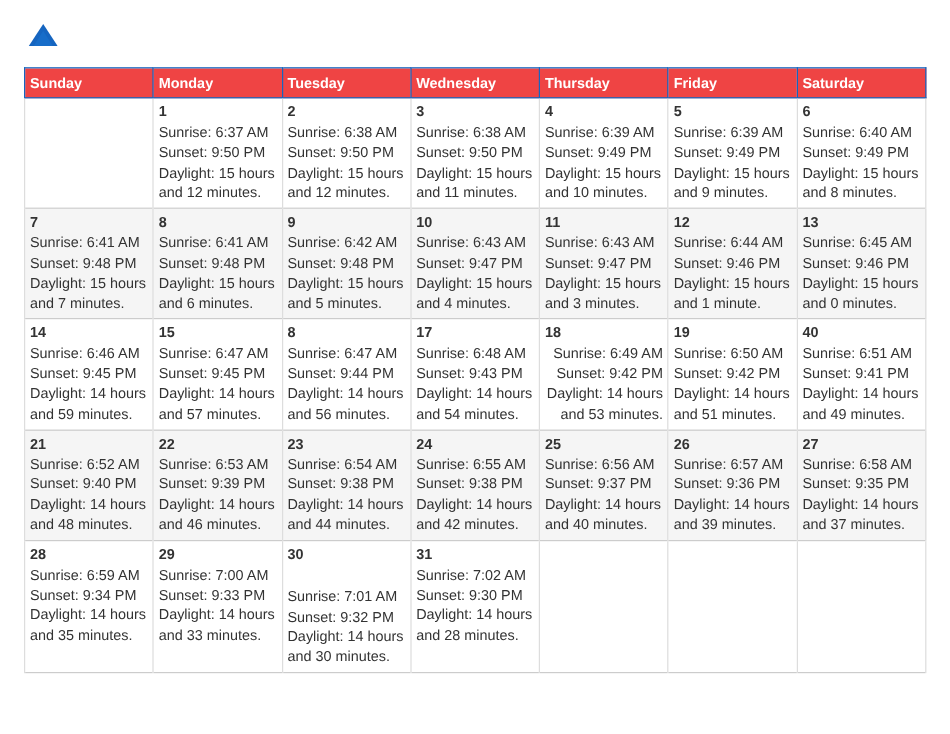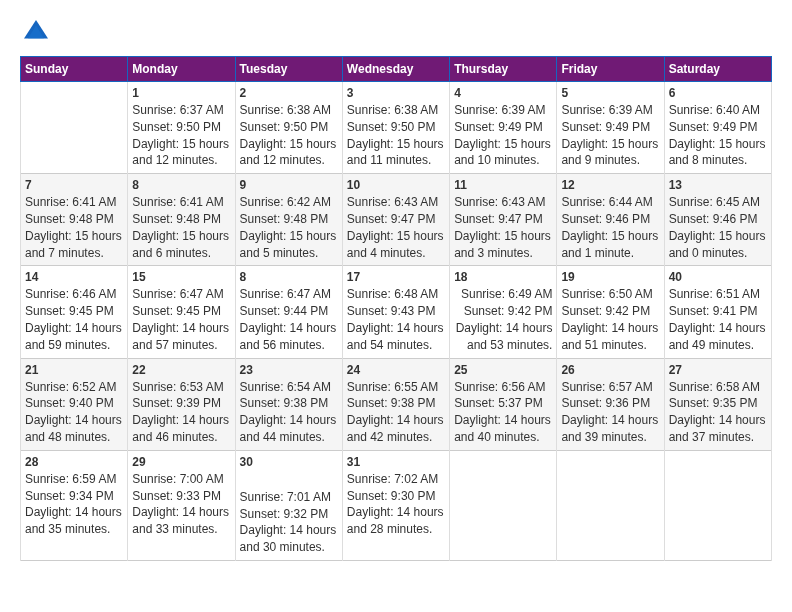--- a/index.html
+++ b/index.html
@@ -56,21 +56,21 @@
       font-size: 16px;
       color: #333;
       font-weight: normal;
     }
     table {
       width: 100%;
       border-collapse: collapse;
       table-layout: fixed;
     }
     thead tr th {
-      background-color: #701a75;
+      background-color: #ef4444;
       color: #fff;
       font-size: 12px;
       font-weight: bold;
       padding: 5px 4px;
       text-align: left;
       border: 1px solid #1565c0;
     }
     tbody tr {
       border-bottom: 1px solid #ccc;
     }
@@ -310,21 +310,21 @@
           <td>
             <span class="day-num">24</span>
             <div class="day-info" style="white-space: pre-line;">Sunrise: 6:55 AM
 Sunset: 9:38 PM
 Daylight: 14 hours
 and 42 minutes.</div>
           </td>
           <td>
             <span class="day-num">25</span>
             <div class="day-info" style="white-space: pre-line;">Sunrise: 6:56 AM
-Sunset: 5:37 PM
+Sunset: 9:37 PM
 Daylight: 14 hours
 and 40 minutes.</div>
           </td>
           <td>
             <span class="day-num">26</span>
             <div class="day-info" style="white-space: pre-line;">Sunrise: 6:57 AM
 Sunset: 9:36 PM
 Daylight: 14 hours
 and 39 minutes.</div>
           </td>

